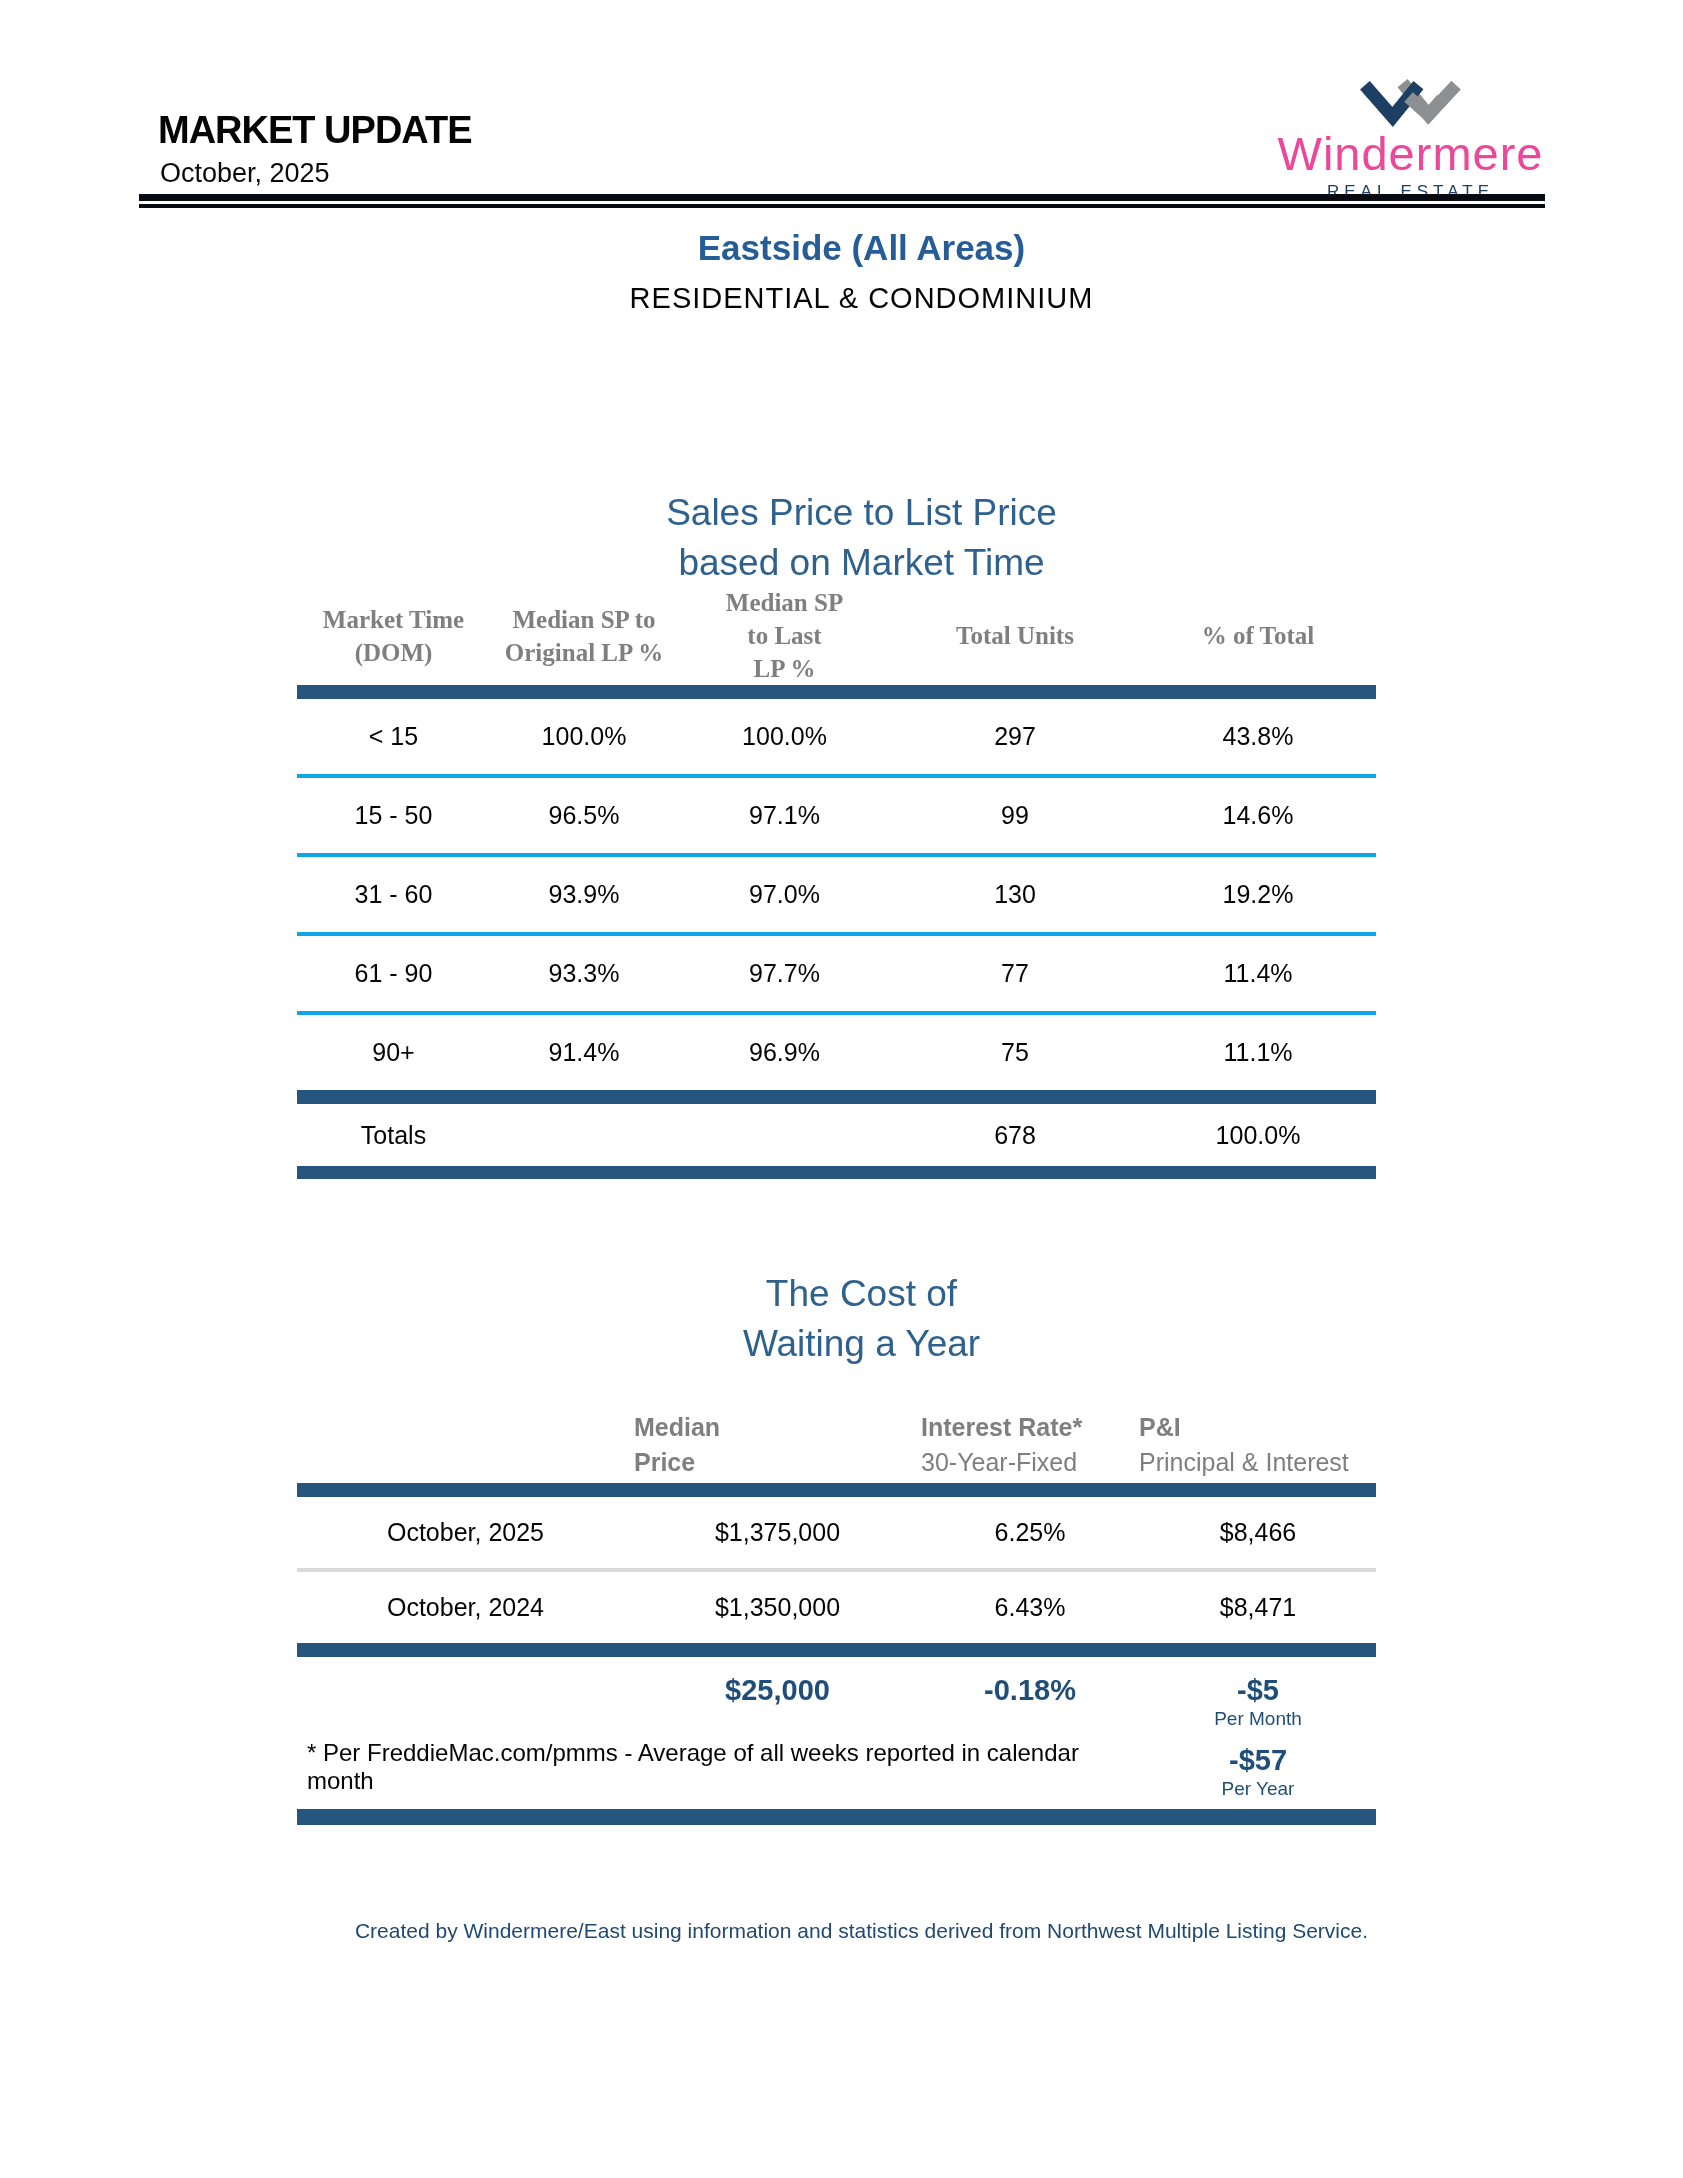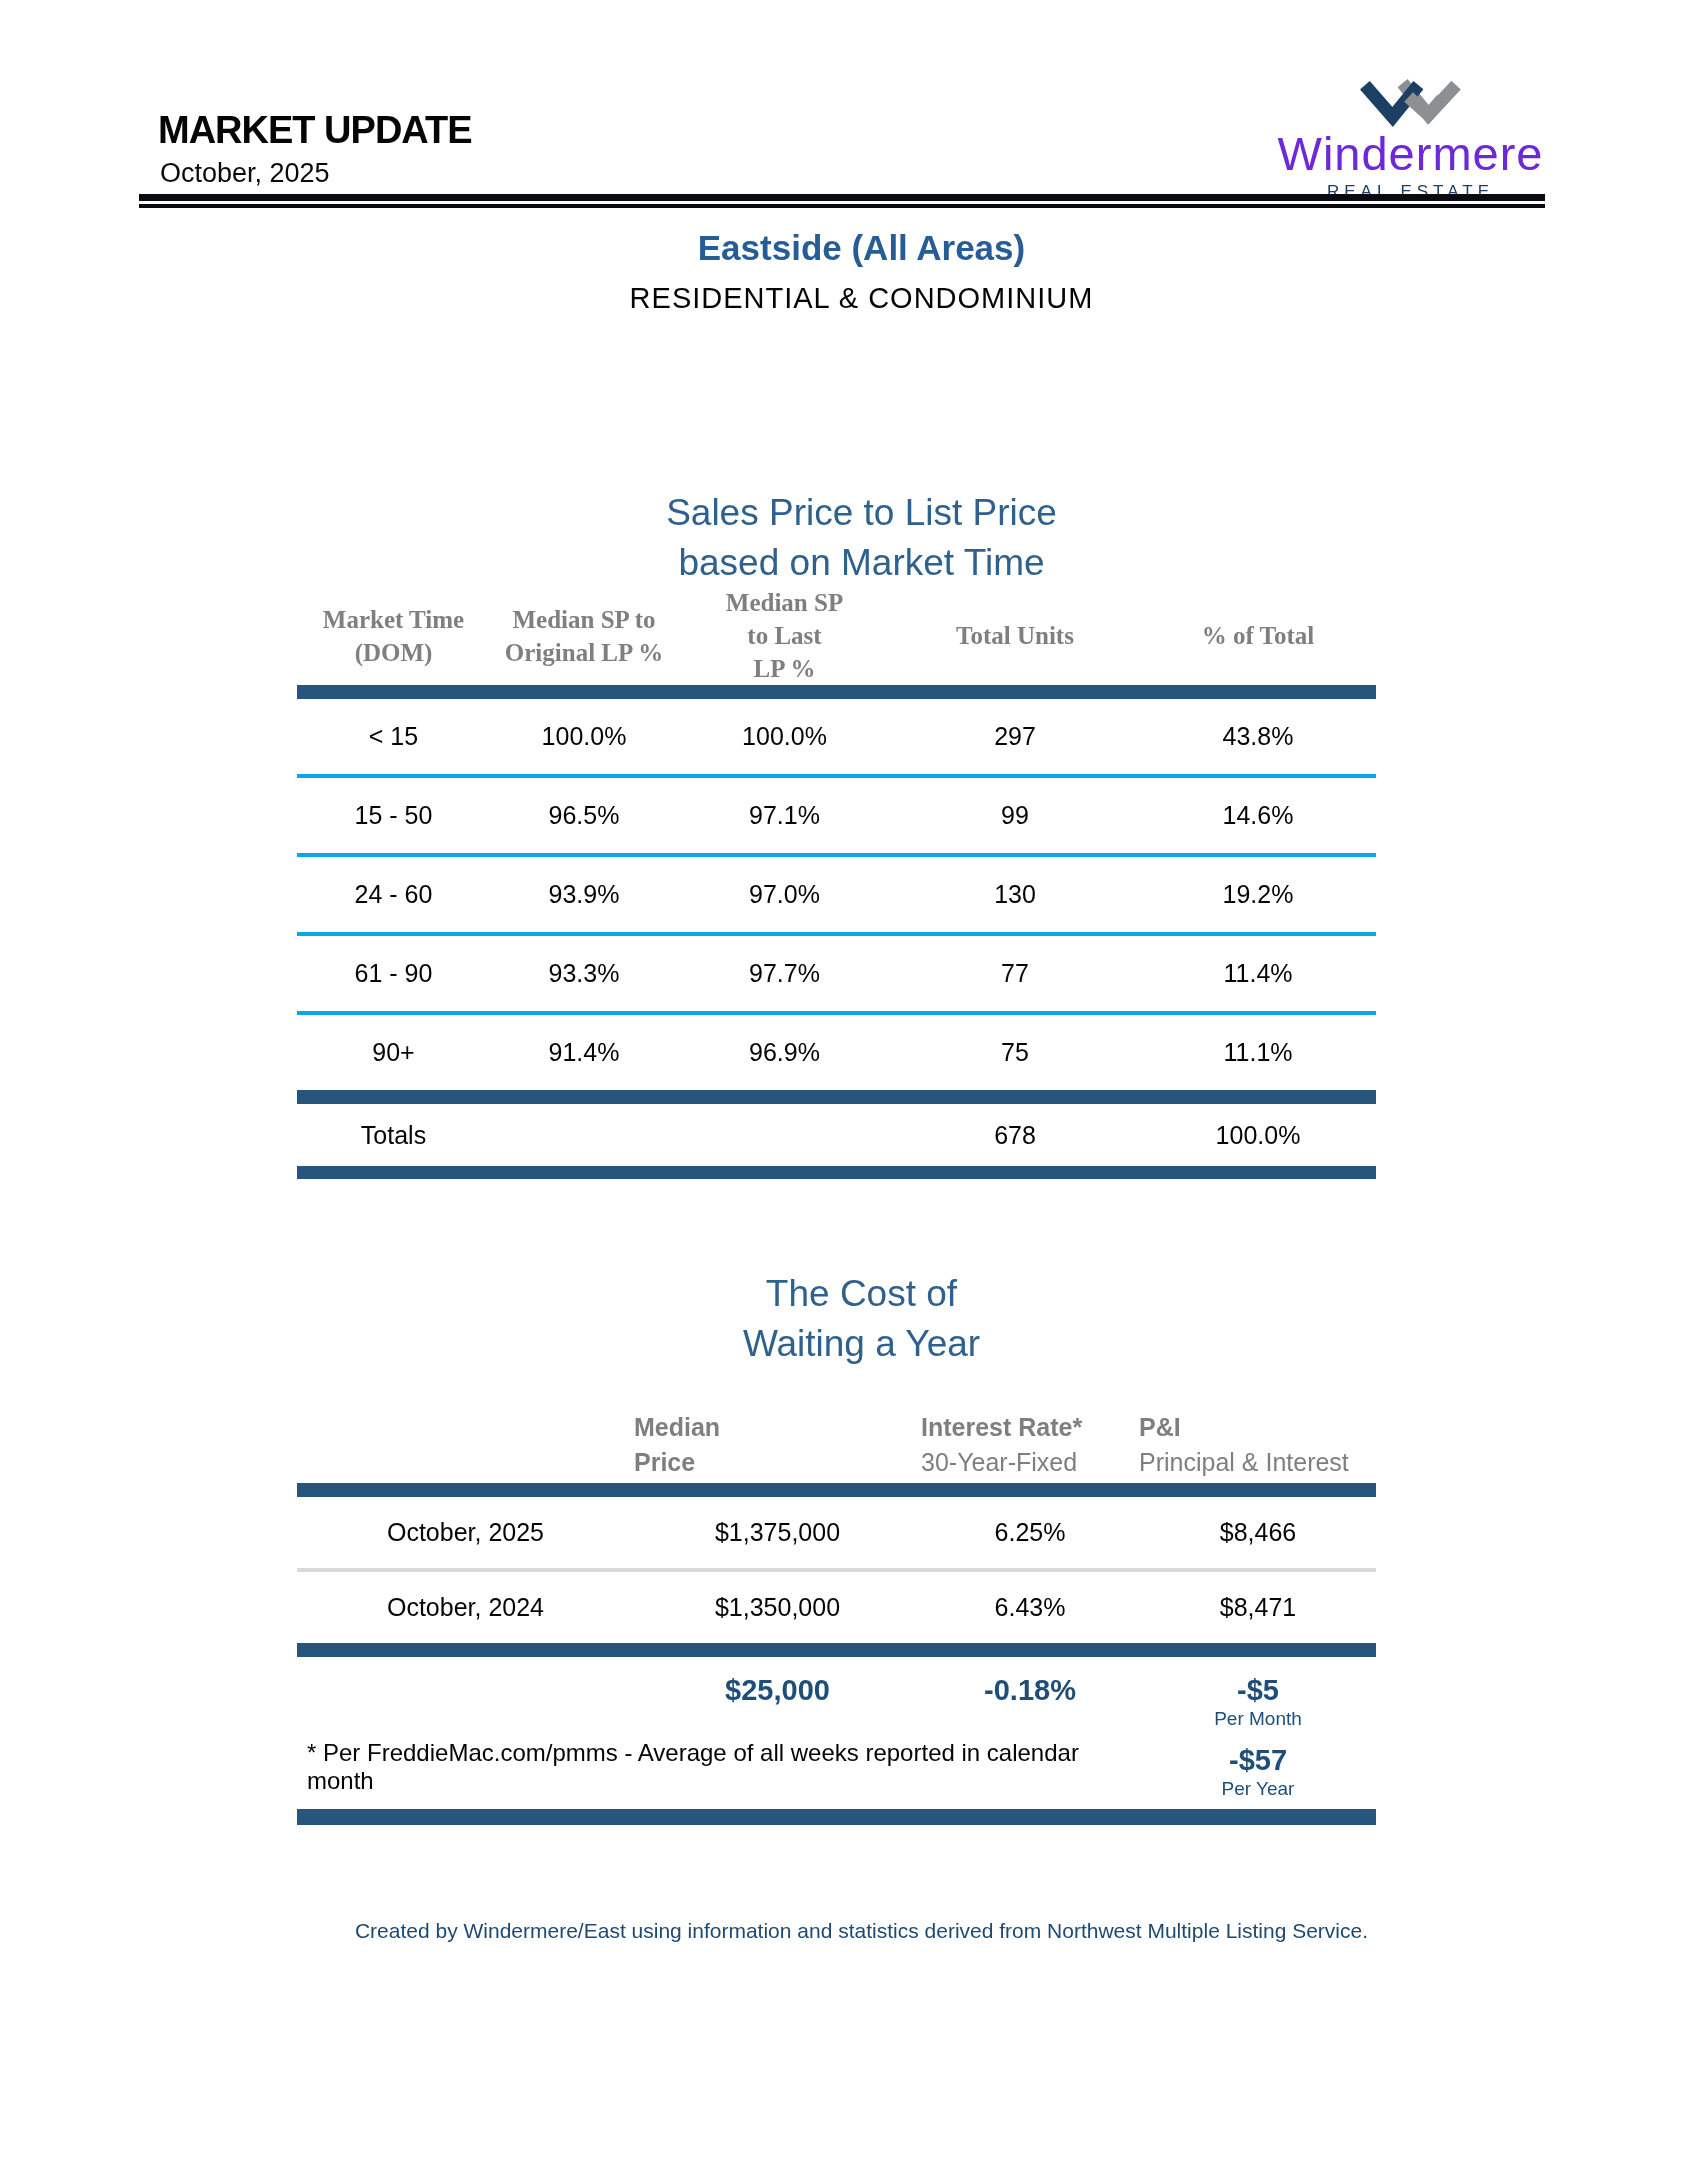--- a/index.html
+++ b/index.html
@@ -20,21 +20,21 @@
   }
   .masthead-date{
     position:absolute;left:160px;top:158px;
     font-size:27px;color:#0a0a0a;
   }
   .brand-logo{
     position:absolute;left:1267px;top:79px;width:287px;text-align:center;
   }
   .brand-mark{display:block;margin:0 auto;}
   .brand-name{
-    font-size:47px;color:#6d28d9;letter-spacing:1px;line-height:50px;margin-top:0px;
+    font-size:47px;color:#ec4899;letter-spacing:1px;line-height:50px;margin-top:0px;
   }
   .brand-tagline{
     font-size:17px;font-weight:400;color:#1d3f63;letter-spacing:5px;margin-top:3px;
   }
   .header-rule{
     position:absolute;left:139px;top:194px;width:1406px;height:3px;
     border-top:7px solid #0a0a12;border-bottom:4px solid #0a0a12;
   }
   
   .area-title{
@@ -141,21 +141,21 @@
       <div class="cell">43.8%</div>
     </div>
     <div class="t1-row grid5">
       <div class="cell">15 - 50</div>
       <div class="cell">96.5%</div>
       <div class="cell">97.1%</div>
       <div class="cell">99</div>
       <div class="cell">14.6%</div>
     </div>
     <div class="t1-row grid5">
-      <div class="cell">24 - 60</div>
+      <div class="cell">31 - 60</div>
       <div class="cell">93.9%</div>
       <div class="cell">97.0%</div>
       <div class="cell">130</div>
       <div class="cell">19.2%</div>
     </div>
     <div class="t1-row grid5">
       <div class="cell">61 - 90</div>
       <div class="cell">93.3%</div>
       <div class="cell">97.7%</div>
       <div class="cell">77</div>

